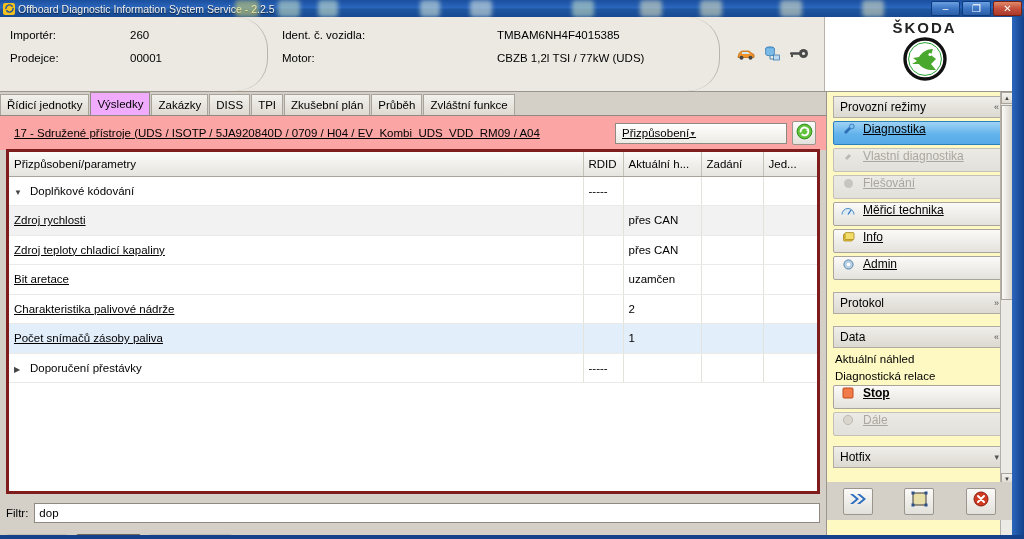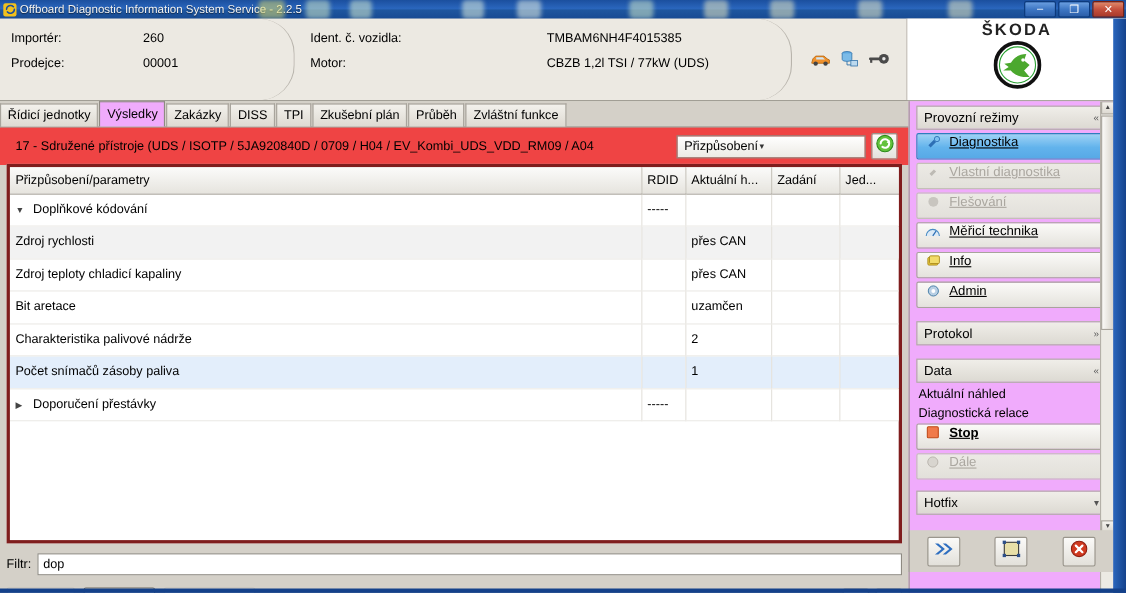--- a/index.html
+++ b/index.html
@@ -104,21 +104,22 @@
   .tab.active {
     background: #f0abfc; height: 23px;
     border-color: #8e8a82;
     position: relative; z-index: 2;
   }
 
   
   .ecu-bar {
     position: absolute; left: 0; top: 24px; width: 826px; height: 34px;
     display: flex; align-items: center; padding: 0 4px;
-    background: #ef4444;
+    background: #fca5a5;
+    text-decoration: underline;
   }
   .ecu-text {
     flex: 1; font-size: 11.5px; color: #000;
     white-space: nowrap; overflow: hidden; text-overflow: clip;
     padding-left: 10px;
   }
   .ecu-select {
     width: 172px; height: 21px;
     background: linear-gradient(to bottom, #ffffff 0%, #eceae4 100%);
     border: 1px solid #8e8a82;
@@ -151,21 +152,21 @@
   }
   table.grid td {
     height: 29.5px;
     border-right: 1px solid #e4e2dc; border-bottom: 1px solid #eceae6;
     font-size: 11.5px; color: #000;
     padding: 0 5px; white-space: nowrap; overflow: hidden;
   }
   tr.group td { background: #ffffff; }
   tr.alt td { background: #f2f2f2; }
   tr.sel td { background: #e3eefb; }
-  .indent-1 { padding-left: 22px; }
+  .indent-1 { padding-left: 22px; text-decoration: underline; }
   .twisty { display: inline-block; width: 12px; font-size: 8px; color: #444; }
   .grp-label { padding-left: 4px; }
 
   
   .filter-row {
     position: absolute; left: 6px; top: 410px; width: 814px; height: 22px;
     display: flex; align-items: center;
   }
   .filter-label { font-size: 11.5px; margin-right: 6px; }
   .filter-input {
@@ -194,21 +195,21 @@
     width: 24px; height: 24px;
     background: linear-gradient(to bottom, #fcfcfb 0%, #e3e1db 100%);
     border: 1px solid #9a968d; border-radius: 2px;
     display: flex; align-items: center; justify-content: center;
     font-size: 15px; font-weight: bold; color: #3a3a3a; line-height: 1;
   }
 
   
   .sidebar {
     position: absolute; left: 826px; top: 92px; width: 186px; height: 447px;
-    background: #f0abfc;
+    background: #fef9c3;
     border-left: 1px solid #9a968d;
     overflow: hidden;
   }
   .sb-section-hdr {
     height: 22px; margin: 4px 6px 0 6px;
     background: linear-gradient(to bottom, #f0eee9 0%, #dcd9d2 100%);
     border: 1px solid #b0aca4;
     display: flex; align-items: center; justify-content: space-between;
     padding: 0 6px; font-size: 12px; color: #000;
   }

